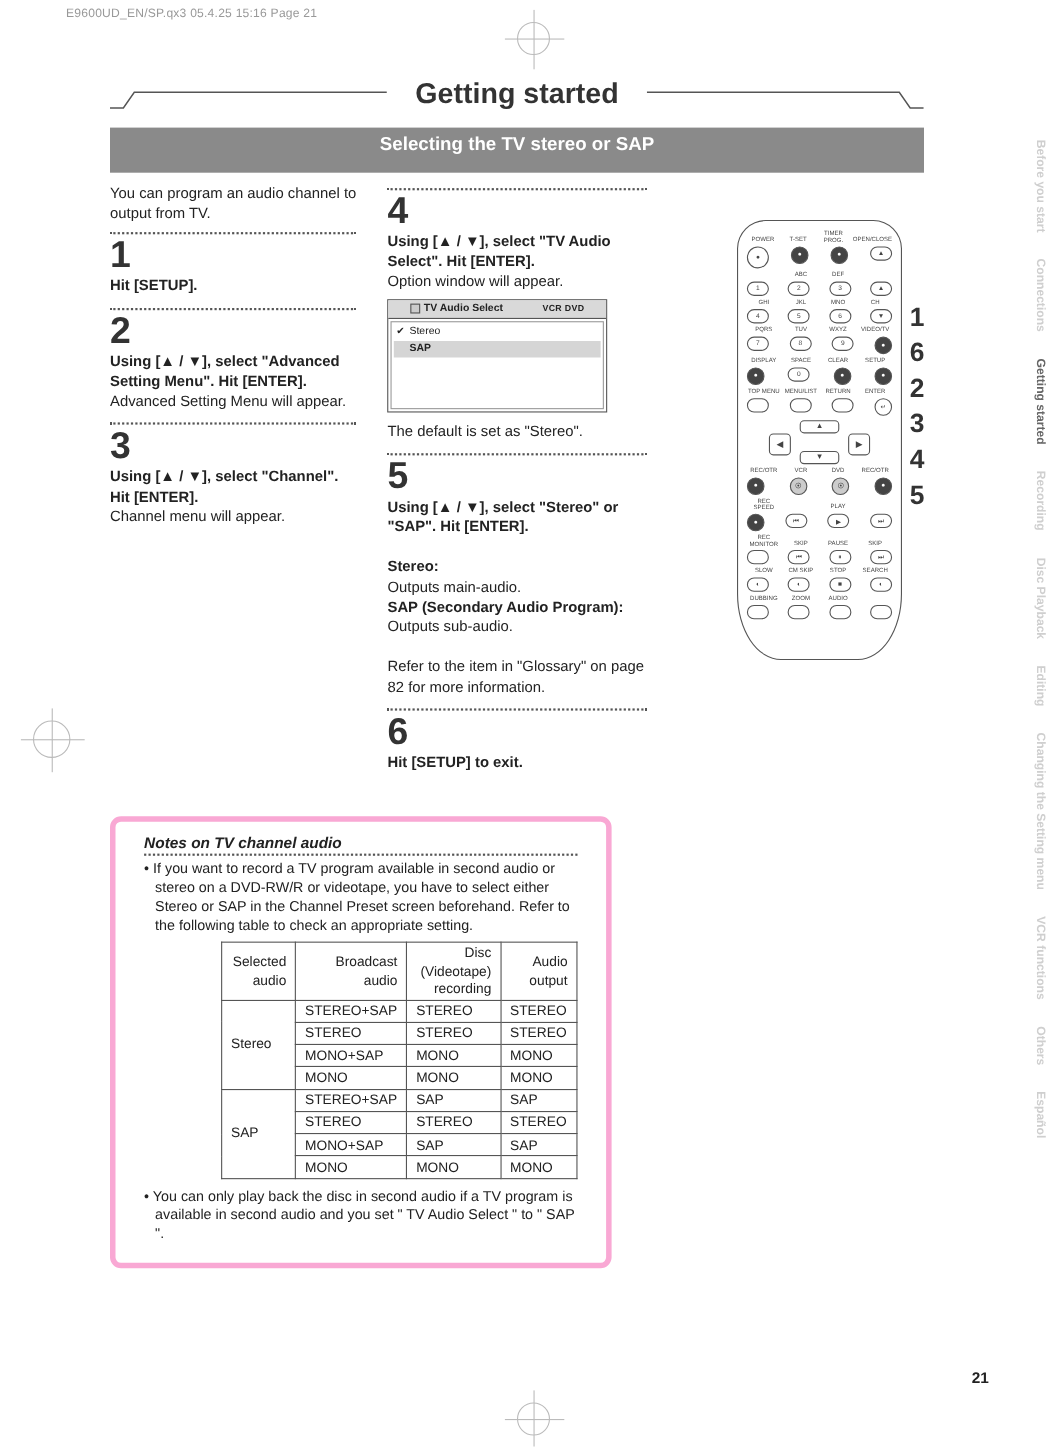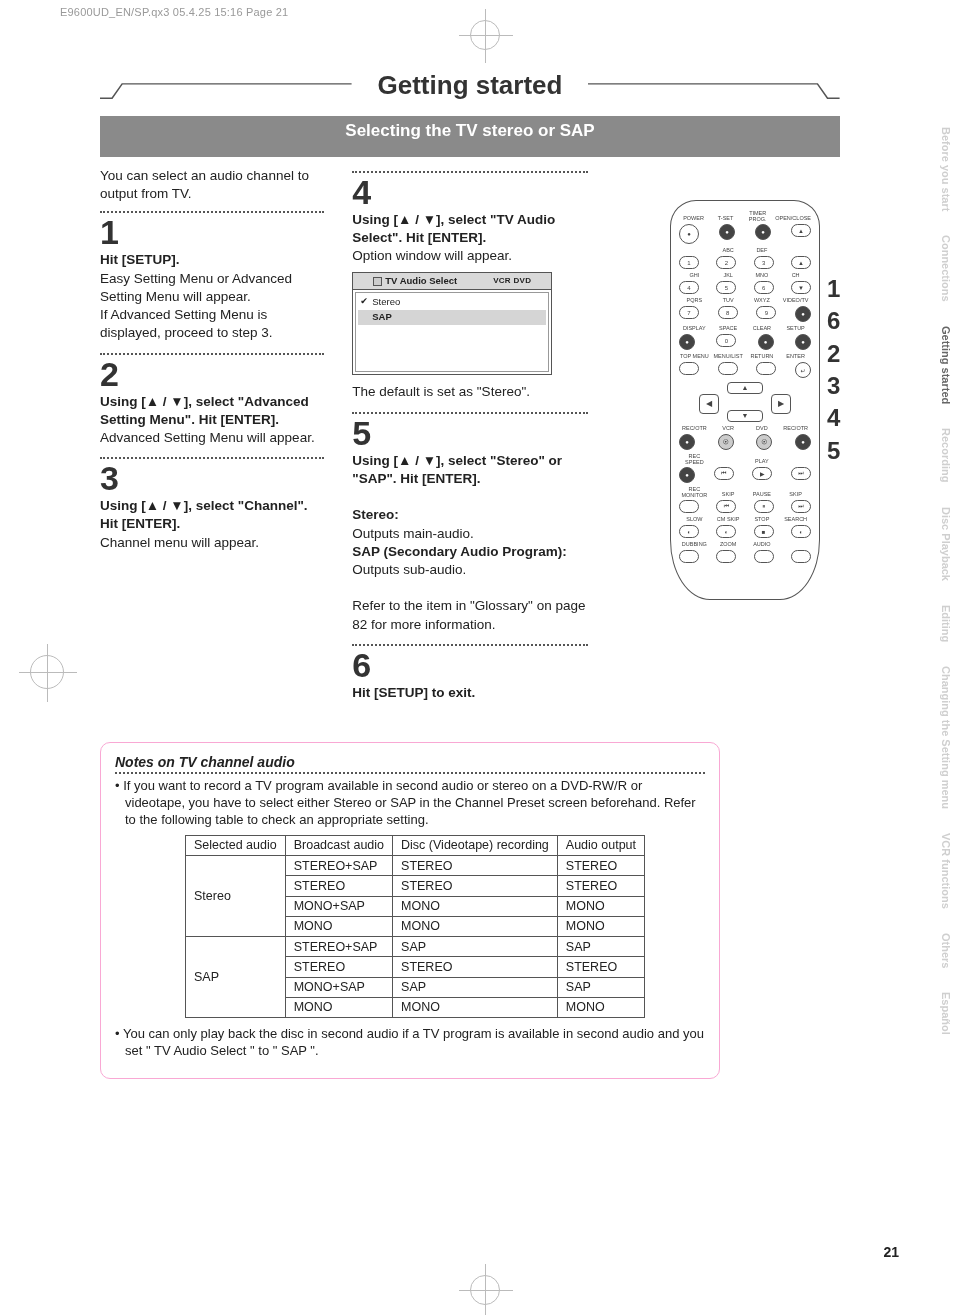--- a/index.html
+++ b/index.html
@@ -254,25 +254,25 @@
     font-weight: 700;
     color: #cfcfcf;
     padding: 12px 2px;
     text-align: center;
   }
   .tab.active { color: #666; }
 
   
   .notes-box {
     position: relative;
-    border: 1px solid #f9a8d4;
+    border: 5px solid #f9a8d4;
     border-radius: 10px;
-    padding: 10px 14px 12px;
+    padding: 10px 26px 12px;
     margin-top: 30px;
-    width: 620px;
+    width: 456px;
     font-size: 13px;
     line-height: 1.3;
   }
   .notes-title {
     font-style: italic;
     font-weight: 700;
     font-size: 14px;
     margin-bottom: 1px;
   }
   .notes-dots {
@@ -328,28 +328,26 @@
     <svg class="tline-r" viewBox="0 0 250 20" preserveAspectRatio="none" height="18">
       <polyline points="0,2 228,2 238,18 250,18" fill="none" stroke="#555" stroke-width="1.5"></polyline>
     </svg>
   </div>
 
   <div class="subtitle-bar">Selecting the TV stereo or SAP</div>
 
   <div class="columns">
 
     <div class="col">
-      <div class="intro">You can select an audio channel to output from TV.</div>
+      <div class="intro">You can program an audio channel to output from TV.</div>
 
       <hr class="dots">
       <div class="stepnum">1</div>
       <div class="step-body">
         <div class="bold">Hit [SETUP].</div>
-        <div style="white-space:pre-line">Easy Setting Menu or Advanced Setting Menu will appear.
-If Advanced Setting Menu is displayed, proceed to step 3.</div>
       </div>
 
       <hr class="dots">
       <div class="stepnum">2</div>
       <div class="step-body">
         <div class="bold">Using [▲ / ▼], select "Advanced Setting Menu". Hit [ENTER].</div>
         <div>Advanced Setting Menu will appear.</div>
       </div>
 
       <hr class="dots">

